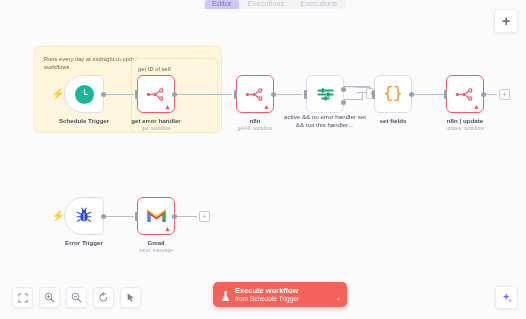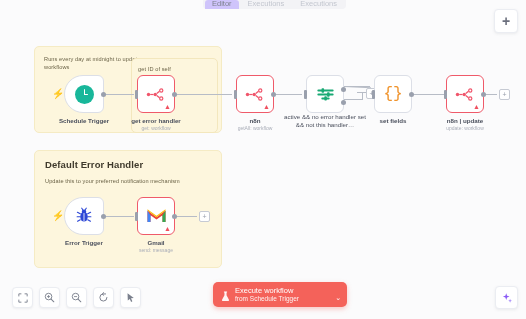--- a/index.html
+++ b/index.html
@@ -167,21 +167,21 @@
     position: absolute;
     left: 213px; bottom: 12px;
     background: #f4625a;
     border-radius: 5px;
     padding: 4px 16px 4px 22px;
     color: #fff;
     box-shadow: 0 2px 5px rgba(244,98,90,.35);
     cursor: pointer;
     min-width: 96px;
   }
-  .exec-l1 { font-size: 7.5px; font-weight: 400; line-height: 9px; }
+  .exec-l1 { font-size: 7.5px; font-weight: 700; line-height: 9px; }
   .exec-l2 { font-size: 6.5px; line-height: 8px; opacity: .92; }
   .exec-ico { position: absolute; left: 8px; top: 9px; }
   .exec-chev { position: absolute; right: 6px; top: 13px; font-size: 7px; line-height: 6px;}
 
   
   .zoom-bar { position: absolute; left: 12px; bottom: 11px; display: flex; gap: 6px; }
   .zbtn {
     width: 19px; height: 19px;
     background: #fff;
     border: 1px solid #ebedf2;
@@ -209,24 +209,20 @@
   </div>
 
   <div class="sticky sticky-note-1">
     <div class="sticky-text note1-text">Runs every day at midnight to update new workflows</div>
   </div>
 
   <div class="sticky sticky-note-2">
     <div class="sticky-text note2-text">get ID of self</div>
   </div>
 
-  <div class="sticky sticky-note-3">
-    <div class="note3-title">Default Error Handler</div>
-    <div class="sticky-text note3-sub">Update this to your preferred notification mechanism</div>
-  </div>
 
   <div class="wire" style="left:104px; top:94px; width:30px;"></div>
   <div class="wire" style="left:176px; top:94px; width:56px;"></div>
   <div class="wire" style="left:274px; top:94px; width:28px;"></div>
   <div class="wire" style="left:344px; top:86px; width:26px;"></div>
   <div class="wire" style="left:344px; top:99px; width:18px;"></div>
   <div class="wire" style="left:362px; top:92px; width:1px; height:8px; background:#b7bcc6;"></div>
   <div class="wire" style="left:357px; top:92px; width:10px;"></div>
   <div class="wire" style="left:412px; top:94px; width:32px;"></div>
   <div class="wire" style="left:484px; top:94px; width:13px;"></div>

